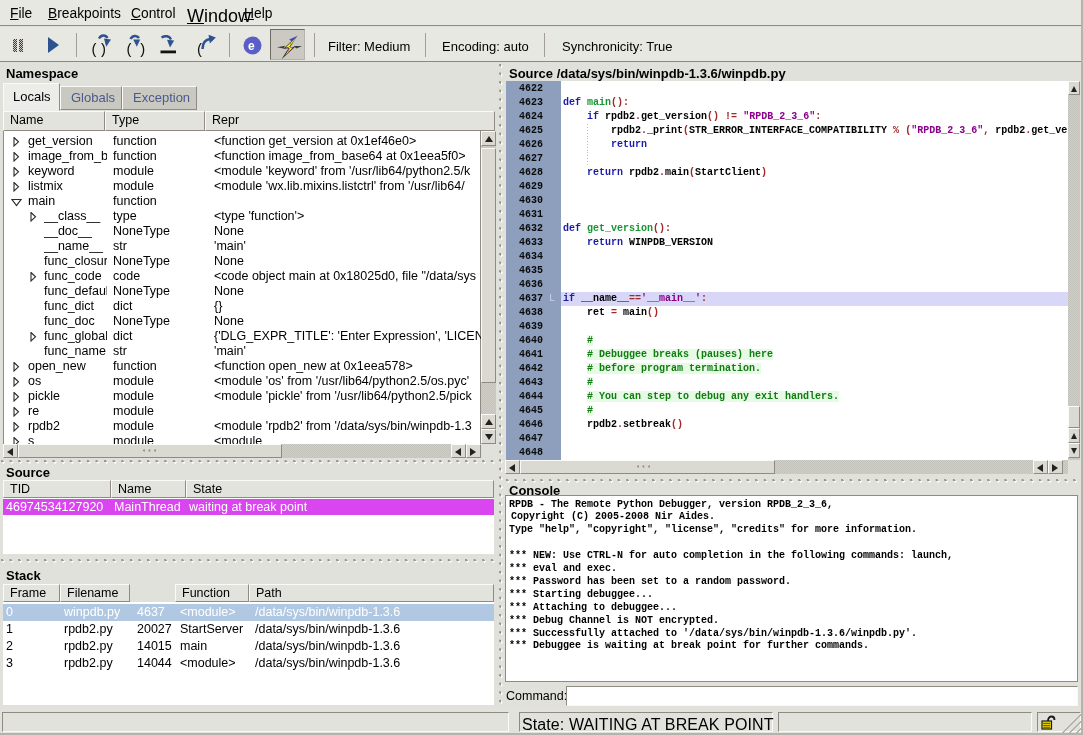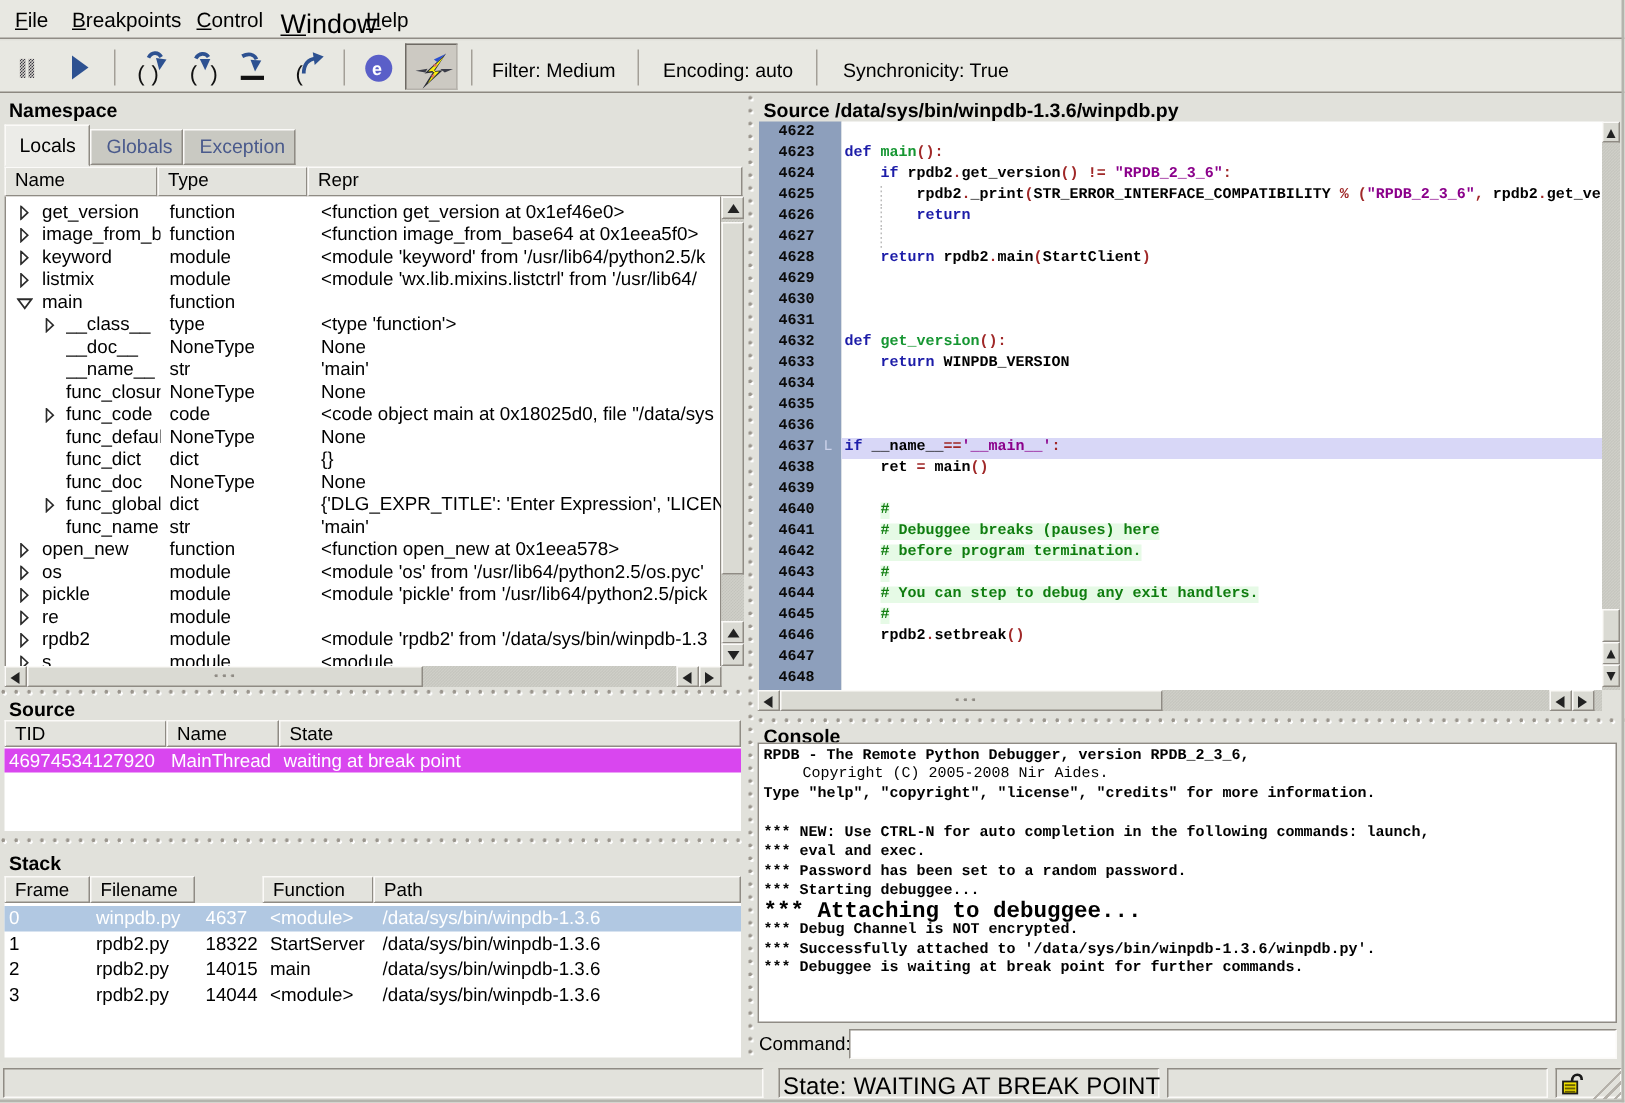--- a/index.html
+++ b/index.html
@@ -285,21 +285,21 @@
 <div class="row" style="left:3px;top:604px;width:491px;height:17px;line-height:17px;background:#b1c8e2;color:#fff">
     <span class="cell" style="left:3px;width:54px">0</span>
     <span class="cell" style="left:61px;width:66px">winpdb.py</span>
     <span class="cell" style="left:134px;width:42px">4637</span>
     <span class="cell" style="left:177px;width:70px">&lt;module&gt;</span>
     <span class="cell" style="left:252px;width:240px">/data/sys/bin/winpdb-1.3.6</span>
   </div>
 <div class="row" style="left:3px;top:621px;width:491px;height:17px;line-height:17px;">
     <span class="cell" style="left:3px;width:54px">1</span>
     <span class="cell" style="left:61px;width:66px">rpdb2.py</span>
-    <span class="cell" style="left:134px;width:42px">18322</span>
+    <span class="cell" style="left:134px;width:42px">20027</span>
     <span class="cell" style="left:177px;width:70px">StartServer</span>
     <span class="cell" style="left:252px;width:240px">/data/sys/bin/winpdb-1.3.6</span>
   </div>
 <div class="row" style="left:3px;top:638px;width:491px;height:17px;line-height:17px;">
     <span class="cell" style="left:3px;width:54px">2</span>
     <span class="cell" style="left:61px;width:66px">rpdb2.py</span>
     <span class="cell" style="left:134px;width:42px">14015</span>
     <span class="cell" style="left:177px;width:70px">main</span>
     <span class="cell" style="left:252px;width:240px">/data/sys/bin/winpdb-1.3.6</span>
   </div>
@@ -376,28 +376,28 @@
 <div class="thumb" style="left:520px;top:460px;width:255px;height:14px"></div>
 <div class="abs" style="left:636px;top:465px;width:16px;height:3px;background-image:radial-gradient(circle at 2px 1.5px,#8f8b84 1px,rgba(0,0,0,0) 1.2px);background-size:5.5px 3px"></div>
 <div class="arr" style="left:1033px;top:460px;width:15px;height:14px"></div>
 <div class="tri" style="left:1037px;top:464px;border-right:6px solid #222;border-top:4px solid rgba(0,0,0,0);border-bottom:4px solid rgba(0,0,0,0)"></div>
 <div class="arr" style="left:1048px;top:460px;width:15px;height:14px"></div>
 <div class="tri" style="left:1052px;top:464px;border-left:6px solid #222;border-top:4px solid rgba(0,0,0,0);border-bottom:4px solid rgba(0,0,0,0)"></div>
 <div class="sashh" style="left:505px;top:477px;width:578px;height:7px"></div>
 <div class="abs b" style="left:509px;top:483px">Console</div>
 <div class="abs" style="left:505px;top:495px;width:573px;height:187px;background:#fff;border:1px solid #8f8b84"></div>
 <div class="abs mono" style="left:509px;top:498.5px;font-size:10px;line-height:12.9px;white-space:pre;font-weight:bold">RPDB - The Remote Python Debugger, version RPDB_2_3_6,</div>
-<div class="abs mono" style="left:535px;top:511.4px;font-size:10px;line-height:12.9px;white-space:pre;font-weight:normal">Copyright (C) 2005-2008 Nir Aides.</div>
+<div class="abs mono" style="left:511px;top:511.4px;font-size:10px;line-height:12.9px;white-space:pre;font-weight:bold">Copyright (C) 2005-2008 Nir Aides.</div>
 <div class="abs mono" style="left:509px;top:524.3px;font-size:10px;line-height:12.9px;white-space:pre;font-weight:bold">Type "help", "copyright", "license", "credits" for more information.</div>
 <div class="abs mono" style="left:509px;top:537.1999999999999px;font-size:10px;line-height:12.9px;white-space:pre;font-weight:bold"></div>
 <div class="abs mono" style="left:509px;top:550.0999999999999px;font-size:10px;line-height:12.9px;white-space:pre;font-weight:bold">*** NEW: Use CTRL-N for auto completion in the following commands: launch,</div>
 <div class="abs mono" style="left:509px;top:562.9999999999999px;font-size:10px;line-height:12.9px;white-space:pre;font-weight:bold">*** eval and exec.</div>
 <div class="abs mono" style="left:509px;top:575.8999999999999px;font-size:10px;line-height:12.9px;white-space:pre;font-weight:bold">*** Password has been set to a random password.</div>
 <div class="abs mono" style="left:509px;top:588.7999999999998px;font-size:10px;line-height:12.9px;white-space:pre;font-weight:bold">*** Starting debuggee...</div>
-<div class="abs mono" style="left:509px;top:601.6999999999998px;font-size:15px;line-height:12.9px;white-space:pre;font-weight:bold">*** Attaching to debuggee...</div>
+<div class="abs mono" style="left:509px;top:601.6999999999998px;font-size:10px;line-height:12.9px;white-space:pre;font-weight:bold">*** Attaching to debuggee...</div>
 <div class="abs mono" style="left:509px;top:614.5999999999998px;font-size:10px;line-height:12.9px;white-space:pre;font-weight:bold">*** Debug Channel is NOT encrypted.</div>
 <div class="abs mono" style="left:509px;top:627.4999999999998px;font-size:10px;line-height:12.9px;white-space:pre;font-weight:bold">*** Successfully attached to '/data/sys/bin/winpdb-1.3.6/winpdb.py'.</div>
 <div class="abs mono" style="left:509px;top:640.3999999999997px;font-size:10px;line-height:12.9px;white-space:pre;font-weight:bold">*** Debuggee is waiting at break point for further commands.</div>
 <div class="abs" style="left:506px;top:689px;font-size:12.5px">Command:</div>
 <div class="abs" style="left:566px;top:686px;width:512px;height:20px;background:#fff;border:1px solid #8f8b84;border-bottom-color:#fbfaf8;border-right-color:#fbfaf8"></div>
 <div class="abs" style="left:0;top:708px;width:1083px;height:27px;background:#e2e2dc"></div>
 <div class="sunk abs" style="left:2px;top:712px;width:507px;height:20px"></div>
 <div class="sunk abs" style="left:519px;top:712px;width:254px;height:20px"></div>
 <div class="abs" style="left:522px;top:716px;font-size:16px;letter-spacing:0.1px">State: WAITING AT BREAK POINT</div>
 <div class="sunk abs" style="left:778px;top:712px;width:254px;height:20px"></div>

